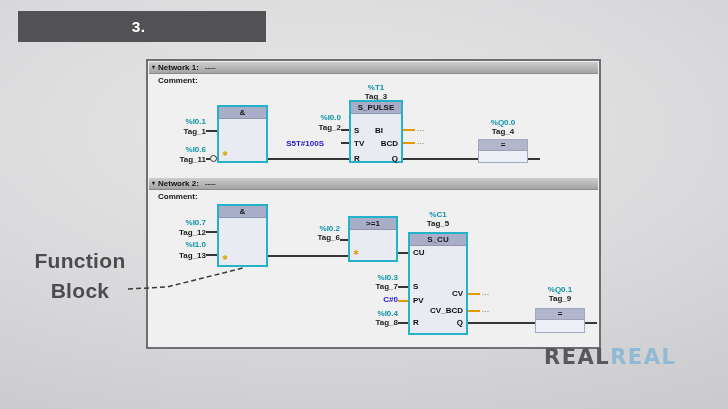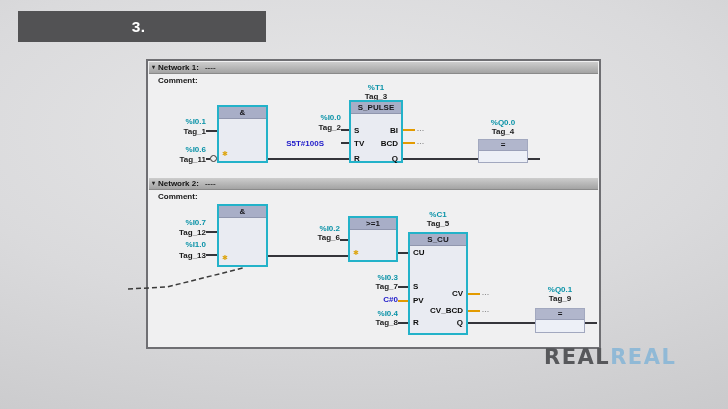--- a/index.html
+++ b/index.html
@@ -77,20 +77,24 @@
 </style>
 </head>
 <body>
 
 <div class="stage">
 
   <div class="badge">
     <span class="num">3.</span>
   </div>
 
+  <div class="fn-label">
+    <div>Function</div>
+    <div>Block</div>
+  </div>
 
   <div class="panel">
 
     <div class="netbar" style="top:1px;">
       <span class="collapse">▾</span>
       <span>Network 1:</span>
       <span class="dots">----</span>
     </div>
     <div class="comment" style="left:10px; top:15px;">Comment:</div>
 
@@ -108,21 +112,21 @@
 
     <div class="wire" style="left:120px; top:97px; width:81px;"></div>
 
     <div class="addr t-center" style="left:188px; top:22px; width:80px;">%T1</div>
     <div class="tagname t-center" style="left:188px; top:31px; width:80px;">Tag_3</div>
     <div class="fbd-block" style="left:201px; top:39px; width:54px; height:63px;">
       <div class="hdr">S_PULSE</div>
       <div class="port" style="left:3px; top:24px;">S</div>
       <div class="port" style="left:3px; top:37px;">TV</div>
       <div class="port" style="left:3px; top:52px;">R</div>
-      <div class="port" style="right:3px; top:24px;">BI</div>
+      <div class="port" style="right:18px; top:24px;">BI</div>
       <div class="port" style="right:3px; top:37px;padding-left:29px;">BCD</div>
       <div class="port" style="right:3px; top:52px;">Q</div>
     </div>
     <div class="addr" style="left:129px; top:52px; width:64px;">%I0.0</div>
     <div class="tagname" style="left:129px; top:62px; width:64px;">Tag_2</div>
     <div class="wire" style="left:193px; top:68px; width:8px;"></div>
     <div class="const" style="left:102px; top:78px; width:74px;">S5T#100S</div>
     <div class="wire" style="left:193px; top:81px; width:8px;"></div>
     <div class="wire orange" style="left:255px; top:68px; width:12px;"></div>
     <div class="open-dots" style="left:269px; top:64px;">...</div>

